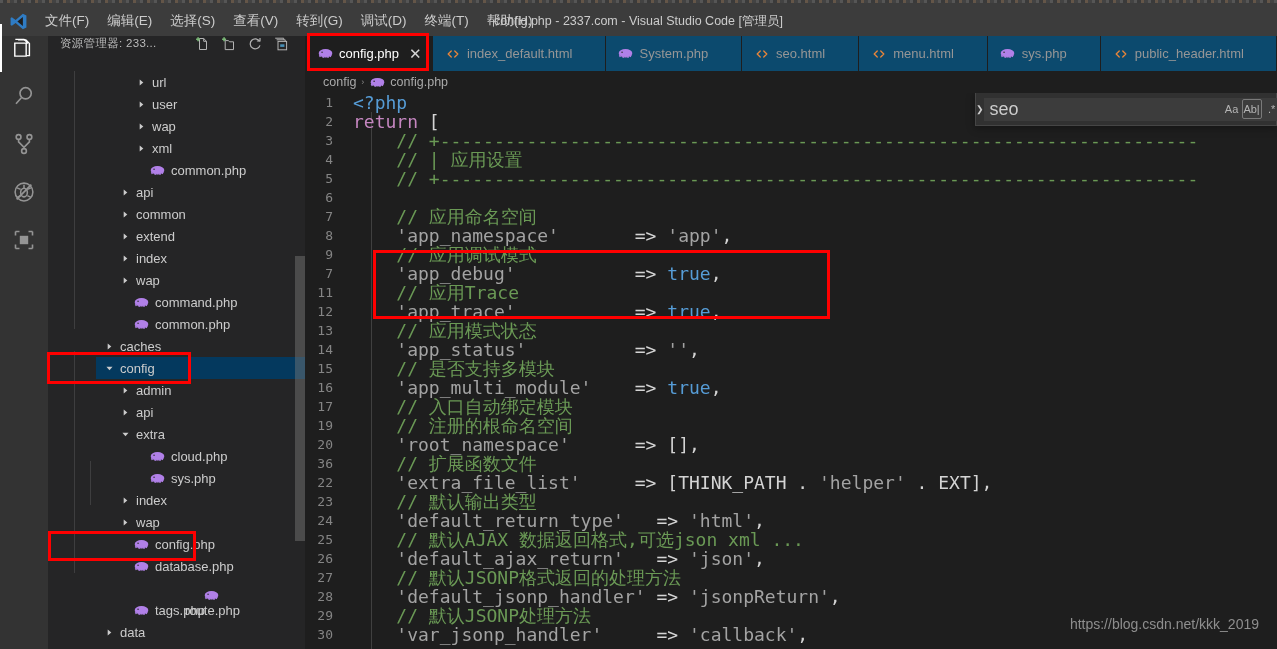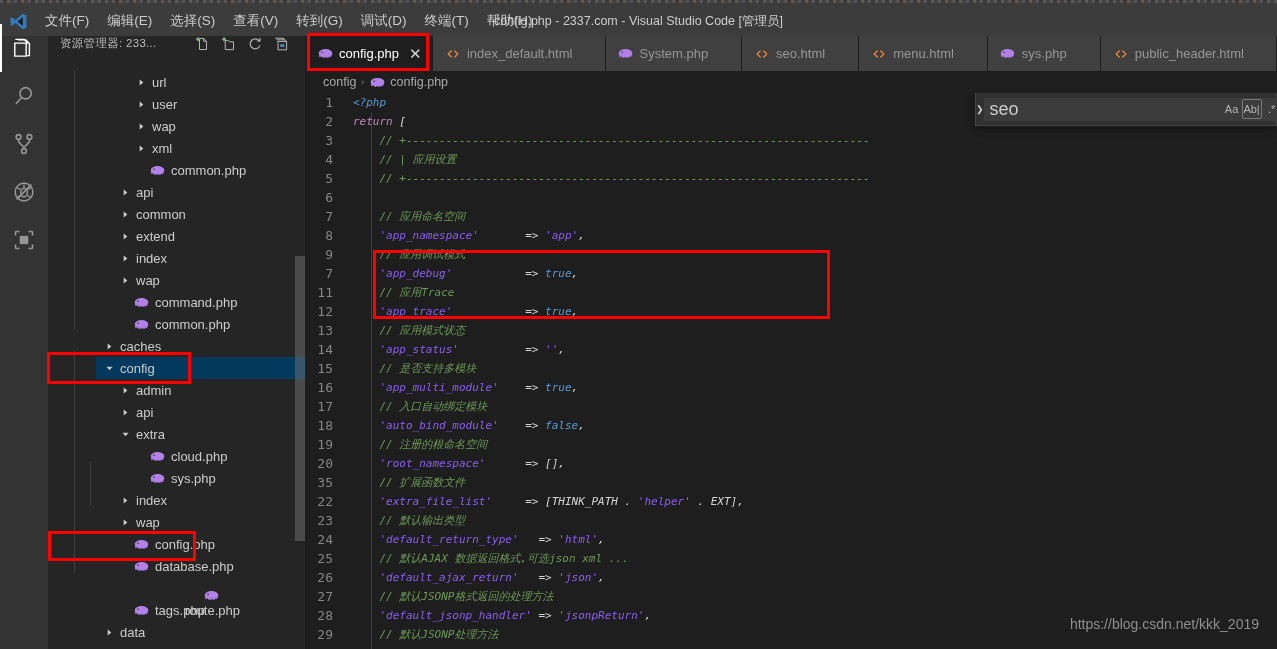--- a/index.html
+++ b/index.html
@@ -88,21 +88,21 @@
     position: absolute; right: 0; top: 220px; width: 10px; height: 285px;
     background: rgba(121,121,121,.45); border-radius: 0;
   }
 
   
   .editor { position: absolute; left: 305px; top: 36px; width: 972px; height: 613px; background: #1e1e1e; }
 
   .tabsrow { height: 35px; background: #252526; display: flex; align-items: stretch; overflow: hidden; }
   .tab {
     display: flex; align-items: center; gap: 6px; padding: 0 12px; height: 35px;
-    background: #404040; color: #969696; font-size: 13px; border-right: 1px solid #1e1e1e;
+    background: #0c4a6e; color: #969696; font-size: 13px; border-right: 1px solid #1e1e1e;
     white-space: nowrap; cursor: pointer; position: relative; min-width: 0;
   }
   .tab.active { background: #1e1e1e; color: #ffffff; }
   .tab .tname { font-size: 13px; }
   .tab .closex { font-size: 15px; line-height: 1; opacity: .9; margin-left: 4px; }
   .tab.active .closex { color: #e8e8e8; }
   .tab:not(.active) .closex { visibility: hidden; }
   .filetype { width: 16px; height: 16px; flex: 0 0 16px; display:flex; align-items:center; justify-content:center;}
 
   .breadcrumb {
@@ -118,26 +118,26 @@
     position: absolute; left: 0; top: 0; right: 0; top: 0;
     font-family: "DejaVu Sans Mono", "Liberation Mono", monospace;
     font-size: 13px; line-height: 19px;
   }
   .cl { display: flex; height: 19px; align-items: center; }
   .lnum {
     width: 48px; text-align: right; padding-right: 20px; color: #858585;
     font-size: 13px; flex: 0 0 48px;
     font-family: "DejaVu Sans Mono", "Liberation Mono", monospace;
   }
-  .ctext { white-space: pre; color: #d4d4d4; font-size: 11px; font-style: italic; }
+  .ctext { white-space: pre; color: #d4d4d4; font-size: 18px; }
   .t-tag  { color: #569cd6; }
   .t-kw   { color: #c586c0; }
   .t-punc { color: #d4d4d4; }
   .t-cmt  { color: #6a9955; }
-  .t-str  { color: #8b5cf6; }
+  .t-str  { color: #a3a3a3; }
   .t-bool { color: #569cd6; }
   .t-const{ color: #d4d4d4; }
   .t-op   { color: #d4d4d4; }
 
   .vguide {
     position: absolute; left: 66px; top: 19px; width: 1px; height: 537px;
     background: #404040;
   }
 
   
@@ -702,33 +702,29 @@
           </div>
           <div class="cl">
             <span class="lnum">16</span>
             <span class="ctext"><span class="t-punc">    </span><span class="t-str">'app_multi_module'</span><span class="t-op">    =&gt; </span><span class="t-bool">true</span><span class="t-punc">,</span></span>
           </div>
           <div class="cl">
             <span class="lnum">17</span>
             <span class="ctext"><span class="t-cmt">    // 入口自动绑定模块</span></span>
           </div>
           <div class="cl">
-            <span class="lnum">18</span>
-            <span class="ctext"><span class="t-punc">    </span><span class="t-str">'auto_bind_module'</span><span class="t-op">    =&gt; </span><span class="t-bool">false</span><span class="t-punc">,</span></span>
-          </div>
-          <div class="cl">
             <span class="lnum">19</span>
             <span class="ctext"><span class="t-cmt">    // 注册的根命名空间</span></span>
           </div>
           <div class="cl">
             <span class="lnum">20</span>
             <span class="ctext"><span class="t-punc">    </span><span class="t-str">'root_namespace'</span><span class="t-op">      =&gt; </span><span class="t-punc">[],</span></span>
           </div>
           <div class="cl">
-            <span class="lnum">35</span>
+            <span class="lnum">36</span>
             <span class="ctext"><span class="t-cmt">    // 扩展函数文件</span></span>
           </div>
           <div class="cl">
             <span class="lnum">22</span>
             <span class="ctext"><span class="t-punc">    </span><span class="t-str">'extra_file_list'</span><span class="t-op">     =&gt; [</span><span class="t-const">THINK_PATH</span><span class="t-op"> . </span><span class="t-str">'helper'</span><span class="t-op"> . </span><span class="t-const">EXT</span><span class="t-punc">],</span></span>
           </div>
           <div class="cl">
             <span class="lnum">23</span>
             <span class="ctext"><span class="t-cmt">    // 默认输出类型</span></span>
           </div>

